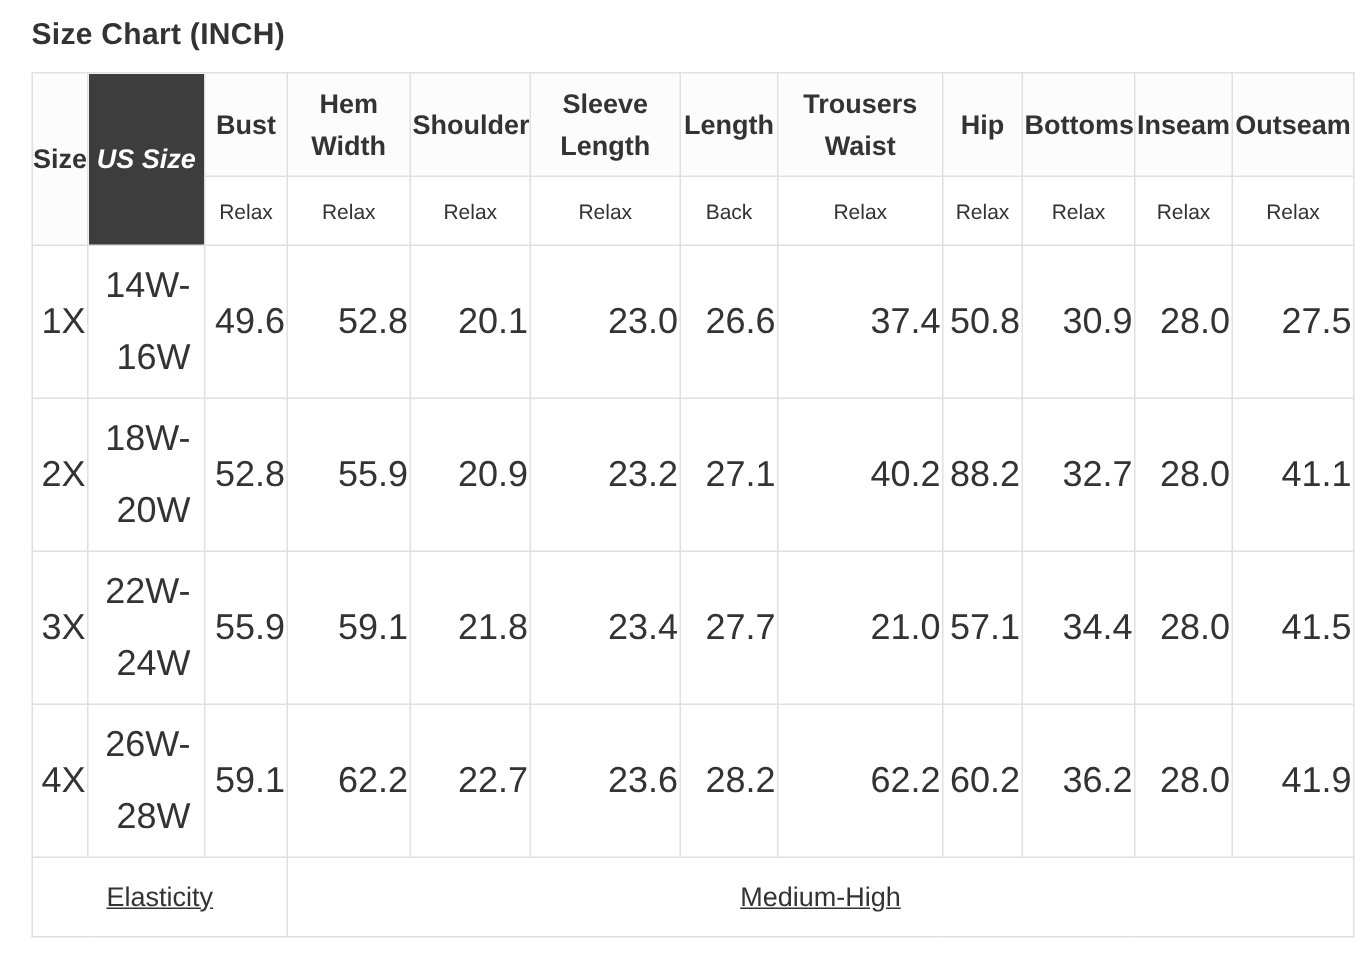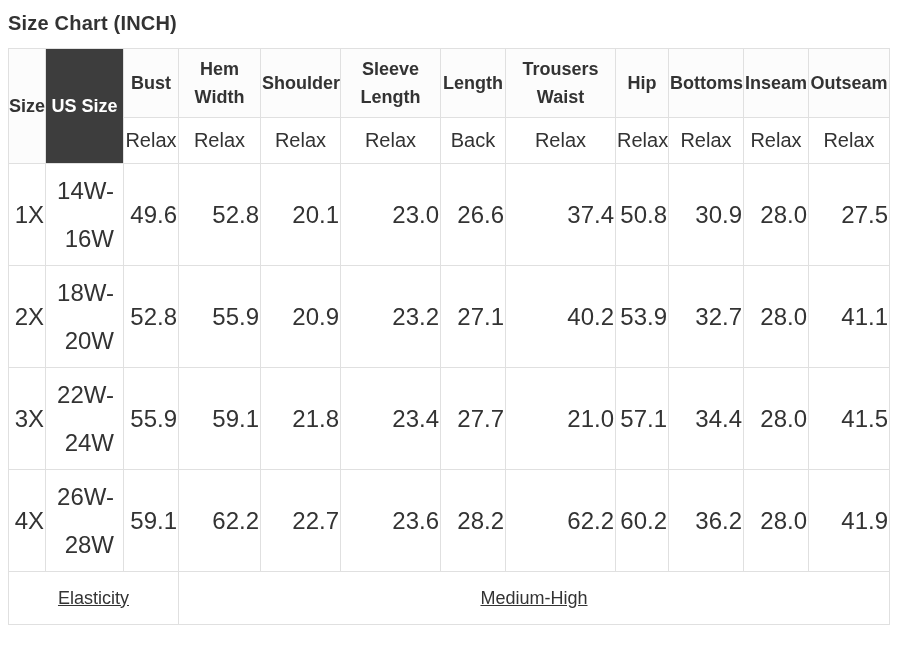--- a/index.html
+++ b/index.html
@@ -7,21 +7,21 @@
     padding: 0;
     background: #ffffff;
     font-family: "Liberation Sans", "DejaVu Sans", sans-serif;
   }
   body {
     width: 911px;
     height: 651px;
     overflow: hidden;
   }
   .wrap {
-    padding: 12px 14px 0 8px;
+    padding: 12px 14px 0 21px;
   }
   .title {
     font-size: 20px;
     font-weight: bold;
     color: var(--text, #333333);
     margin: 0 0 13px 0;
     letter-spacing: 0.2px;
   }
   table.size-chart {
     border-collapse: collapse;
@@ -49,24 +49,25 @@
     font-weight: bold;
     font-size: 18px;
     white-space: nowrap;
     padding: 0;
     background: #fcfcfc;
     margin-left: 20px;
   }
   .size-chart th.highlight {
     background: var(--highlight-bg, #3d3d3d);
     color: var(--highlight-text, #ffffff);
+    font-style: italic;
   }
   .size-chart tr.measure-row td {
     height: 45px;
-    font-size: 20px;
+    font-size: 14px;
   }
   .size-chart tbody td {
     height: 101px;
     font-size: 24px;
     line-height: 48px;
     text-align: right;
   }
   .size-chart td.us-size-cell {
     padding: 0 9px;
   }
@@ -142,21 +143,21 @@
       </tr>
       <tr>
         <td>2X</td>
         <td class="us-size-cell">18W-20W</td>
         <td>52.8</td>
         <td>55.9</td>
         <td>20.9</td>
         <td>23.2</td>
         <td>27.1</td>
         <td>40.2</td>
-        <td>53.9</td>
+        <td>88.2</td>
         <td>32.7</td>
         <td>28.0</td>
         <td>41.1</td>
       </tr>
       <tr>
         <td>3X</td>
         <td class="us-size-cell">22W-24W</td>
         <td>55.9</td>
         <td>59.1</td>
         <td>21.8</td>

